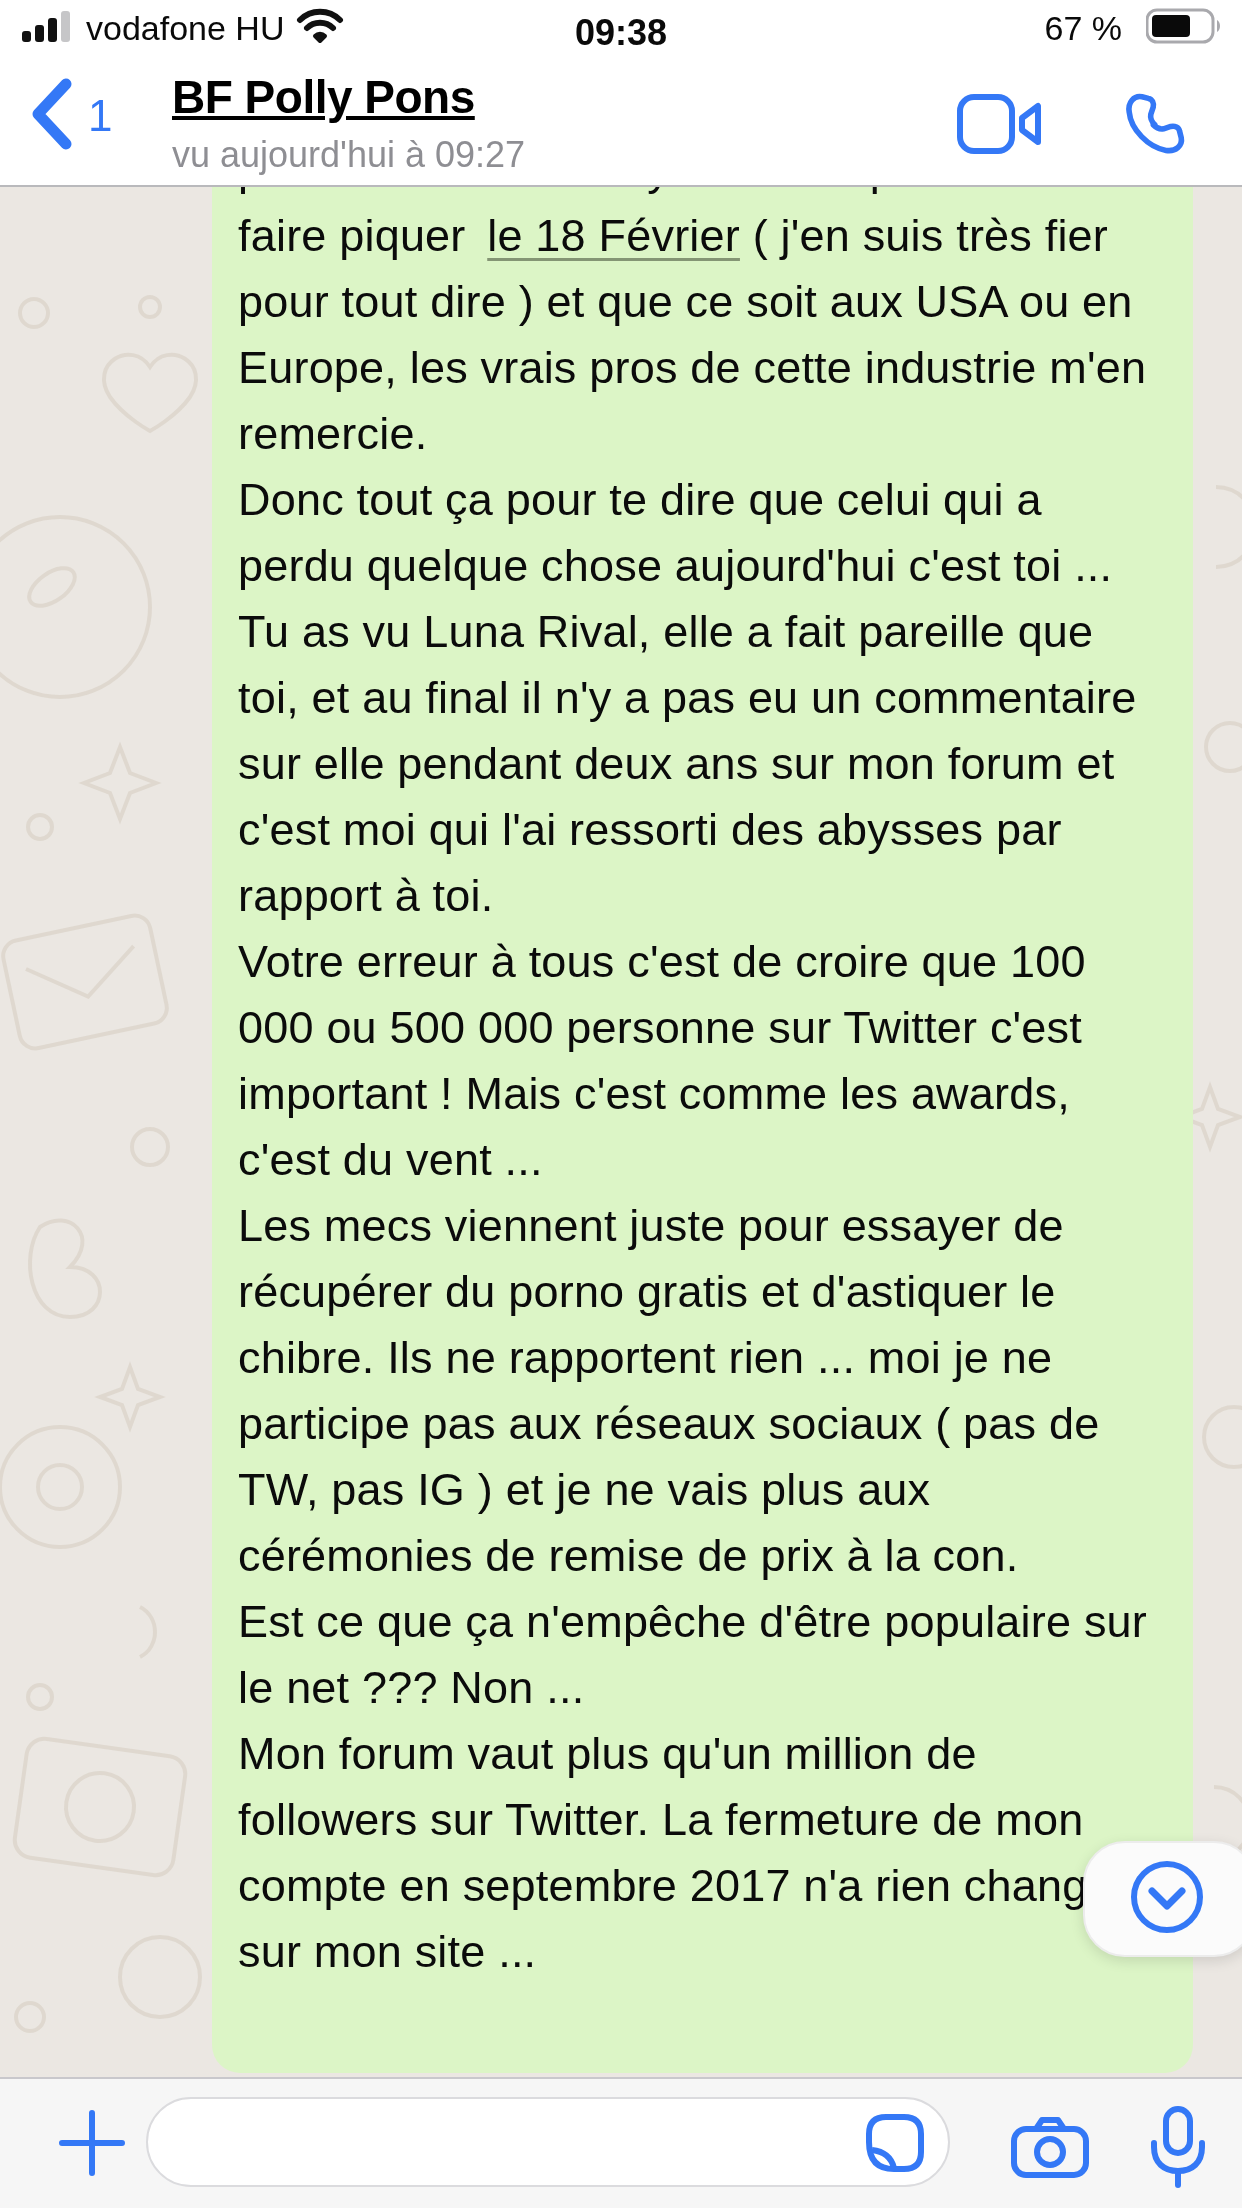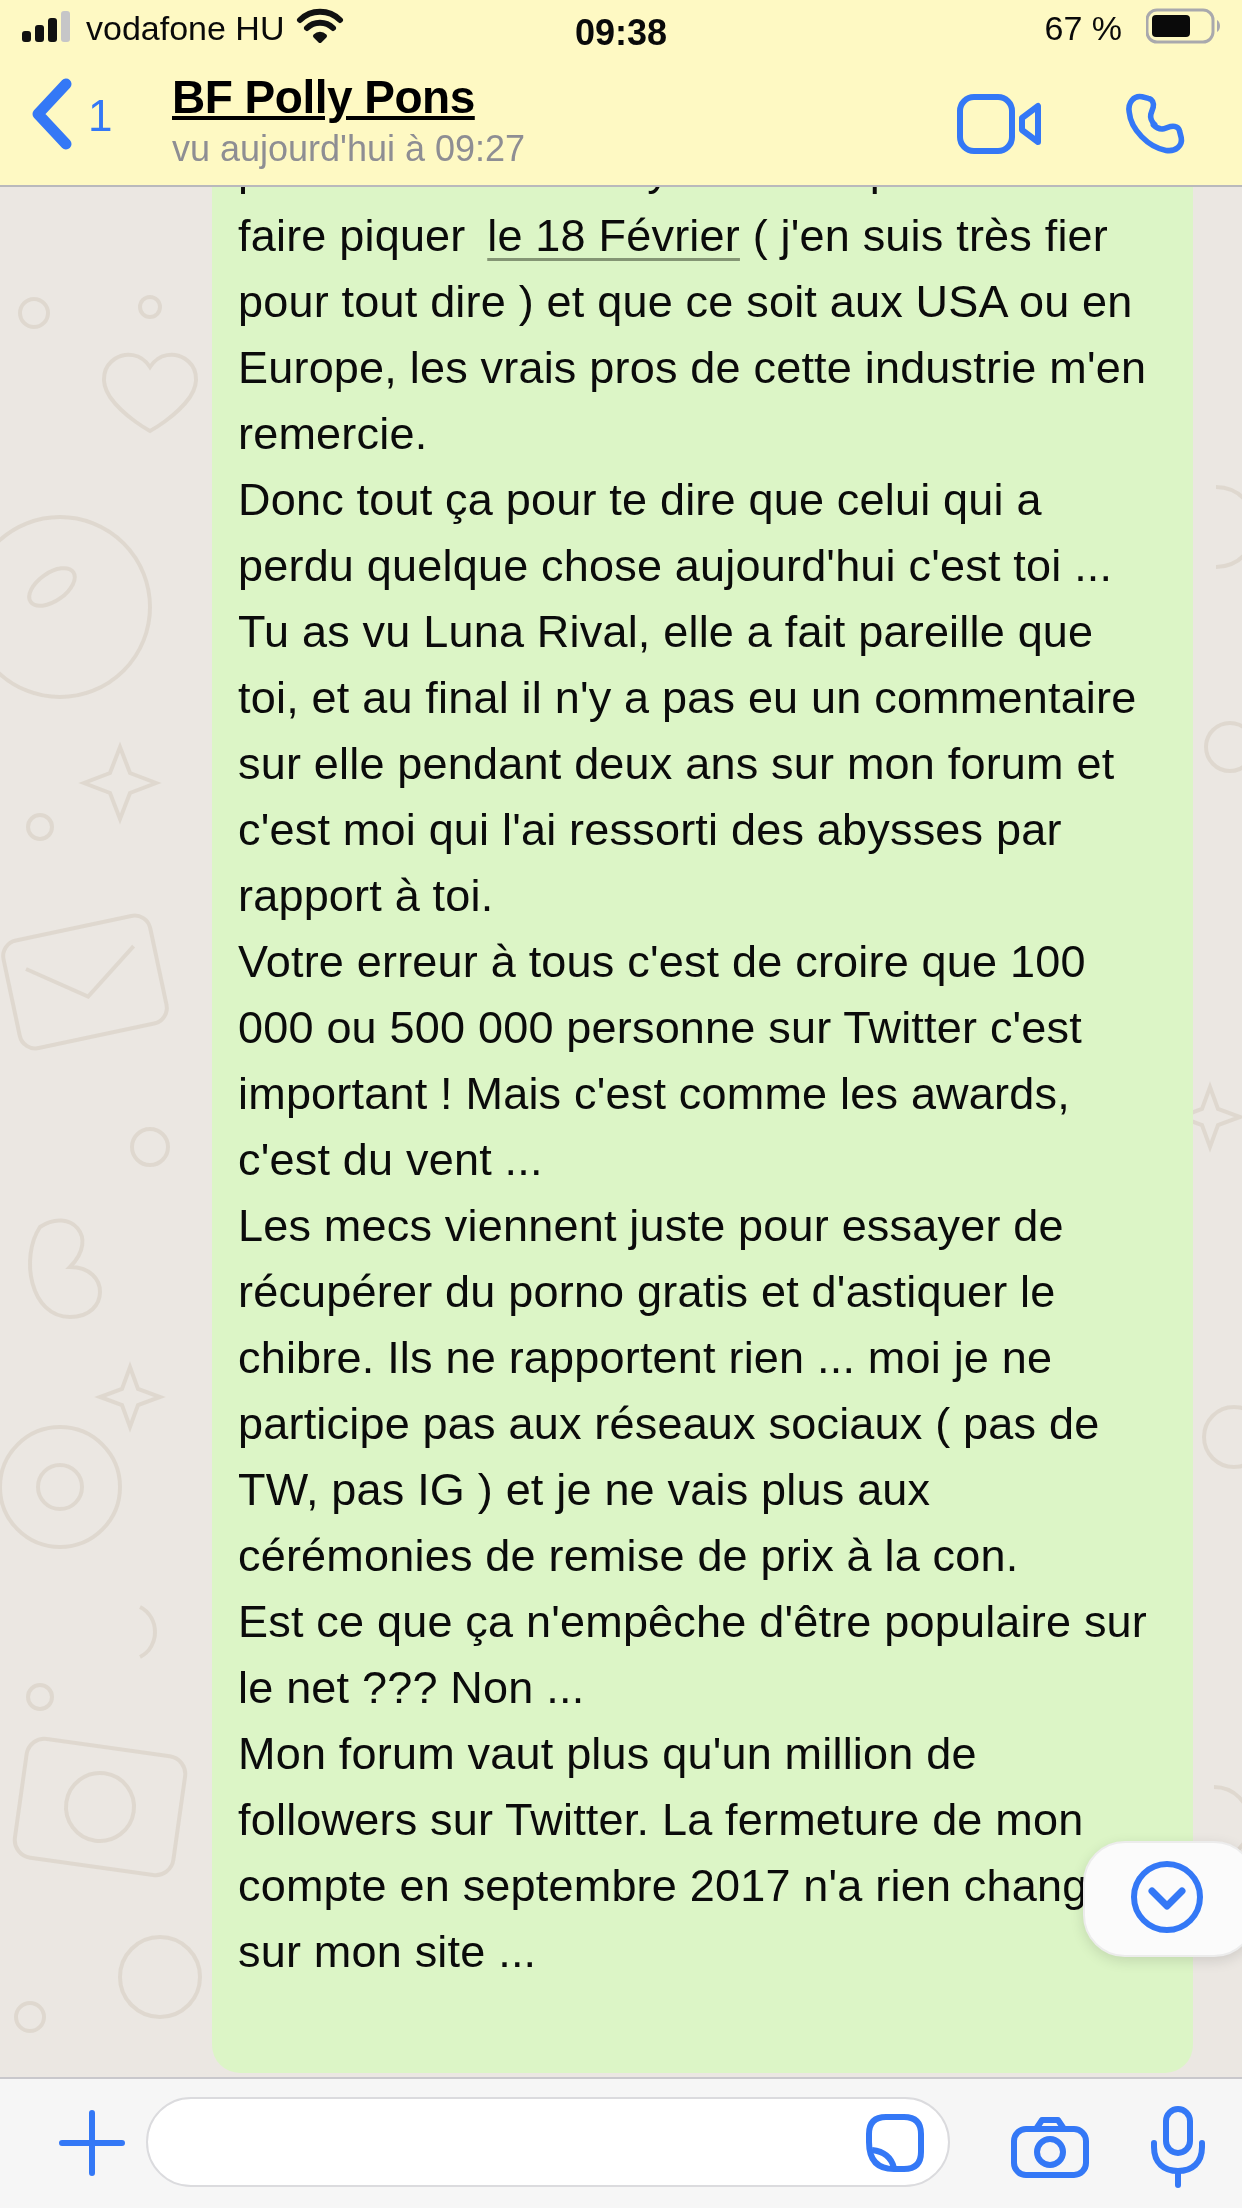--- a/index.html
+++ b/index.html
@@ -4,34 +4,34 @@
 <style>
   html,body{margin:0;padding:0;background:#000;}
   .screen{
     position:relative;width:1242px;height:2208px;overflow:hidden;
     font-family:"Liberation Sans","DejaVu Sans",sans-serif;
     background:#EBE7E2;
   }
   
   .top-chrome{
     position:absolute;top:0;left:0;width:1242px;height:187px;
-    background:#fef9c3;border-bottom:2px solid #B9B9BC;box-sizing:border-box;z-index:30;
+    background:#ffffff;border-bottom:2px solid #B9B9BC;box-sizing:border-box;z-index:30;
   }
   .status-bar{position:absolute;top:0;left:0;right:0;height:60px;}
   .sb-left{position:absolute;left:22px;top:8px;display:flex;align-items:center;gap:12px;}
   .sb-carrier{font-size:34px;color:#0A0A0A;}
   .sb-time{position:absolute;left:0;right:0;top:12px;text-align:center;font-size:36px;font-weight:700;color:#0A0A0A;}
   .sb-right{position:absolute;right:18px;top:8px;display:flex;align-items:center;gap:24px;}
   .sb-batt-text{font-size:34px;color:#0A0A0A;}
   
   .back-button{position:absolute;left:30px;top:78px;display:flex;align-items:center;gap:16px;cursor:pointer;}
   .back-count{font-size:44px;color:#3478F6;}
   .header-text{position:absolute;left:172px;top:70px;}
   .header-title{font-size:46px;font-weight:700;color:#000;letter-spacing:-0.5px;text-decoration:underline;}
-  .header-subtitle{margin-top:4px;font-size:36px;color:#8E8E93;}
+  .header-subtitle{margin-top:10px;font-size:36px;color:#8E8E93;}
   .call-buttons{position:absolute;right:52px;top:88px;display:flex;align-items:center;gap:74px;}
   .icon-btn{cursor:pointer;display:flex;align-items:center;justify-content:center;}
   
   .chat-area{
     position:absolute;top:187px;left:0;width:1242px;height:1890px;
     background:#EBE7E2;overflow:hidden;z-index:1;
   }
   .doodles{position:absolute;top:0;left:0;z-index:0;}
   .bubble{
     position:absolute;left:212px;top:-58px;width:981px;height:1944px;

